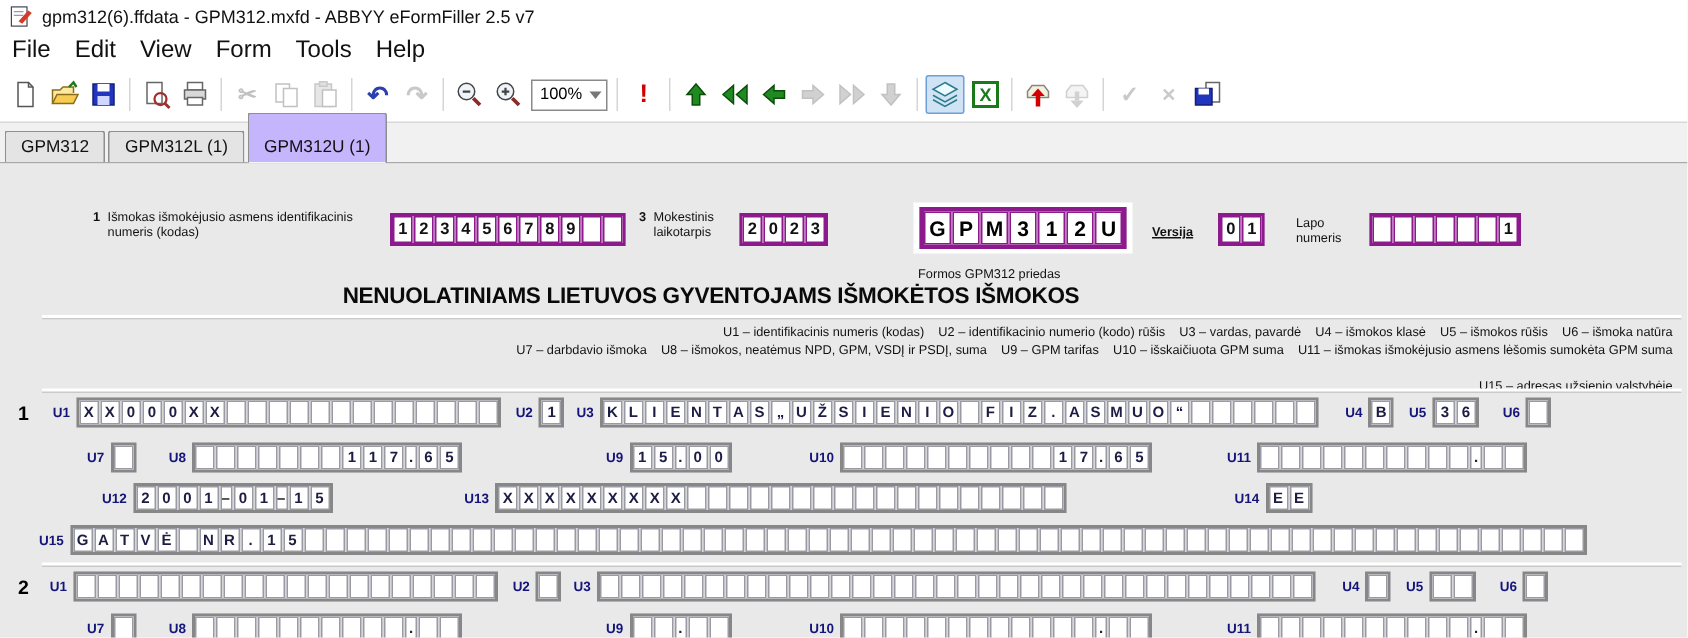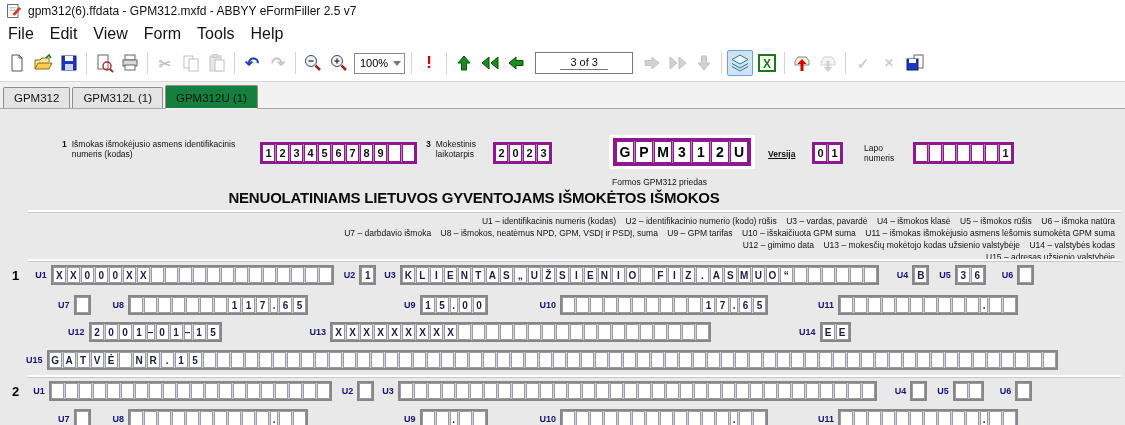--- a/index.html
+++ b/index.html
@@ -17,21 +17,21 @@
   .excl{color:#d40000;font-size:17px;font-weight:900;}
   .zoombox{display:inline-flex;align-items:center;border:1px solid #8a8a8a;background:#fff;height:19px;
     padding:0 3px 0 5px;font-size:11px;gap:5px;margin:0 2px;}
   .zoombox .dd{width:0;height:0;border-left:4px solid transparent;border-right:4px solid transparent;border-top:5px solid #777;}
   .pagebox{width:96px;height:20px;border:1px solid #7a7a7a;background:#fff;display:flex;align-items:center;justify-content:center;margin:0 6px;}
   .pagebox span{font-size:11px;color:#111;border-bottom:1px solid #777;padding:0 10px 1px;}
   .tbtn.activebg{background:#cfe3f5;border:1px solid #6da0d8;border-radius:2px;}
   .tabs{height:26px;background:#f1f1f1;display:flex;align-items:flex-end;padding-left:3px;border-bottom:1px solid #a8a8a8;}
   .tab{font-size:11.5px;color:#111;background:#e4e4e4;border:1px solid #8f8f8f;border-bottom:none;
     border-radius:2px 2px 0 0;padding:4px 10px 4px;margin-right:2px;}
-  .tab.active{background:#15803d;padding-top:6px;margin-bottom:-1px;border-bottom:1px solid #f4f4f4;}
+  .tab.active{background:#c4b5fd;padding-top:16px;margin-bottom:-1px;border-bottom:1px solid #f4f4f4;}
   .formarea{position:relative;width:1125px;height:317px;background:#e9e9e9;}
   .hline{position:absolute;left:28px;right:4px;height:2px;background:#fff;border-bottom:1px solid #c9c9c9;}
   .hdrlabel{position:absolute;font-size:8.5px;line-height:10px;color:#111;display:flex;gap:5px;}
   .hdrlabel .n{font-weight:bold;}
   .cellrow{display:inline-flex;gap:1px;border:2px solid #878787;background:#d6d6d6;align-items:stretch;}
   .cell{box-sizing:border-box;width:13px;height:16px;border:1px solid #9a9aa5;background:#fff;
     display:inline-flex;align-items:center;justify-content:center;
     font-size:10px;font-weight:700;color:#1c1c44;font-family:"Liberation Sans",sans-serif;}
   .sep{box-sizing:border-box;width:8px;height:16px;border:1px solid #9a9aa5;background:#fff;
     display:inline-flex;align-items:center;justify-content:center;font-size:10px;font-weight:700;color:#222;}
@@ -166,23 +166,20 @@
       <svg viewBox="0 0 20 20">
         <path d="M9 4v12l-7-6z" fill="#1f8a1f" stroke="#0c4d0c"></path>
         <path d="M18 4v12l-7-6z" fill="#1f8a1f" stroke="#0c4d0c"></path>
       </svg>
     </span>
   <span class="tbtn">
       <svg viewBox="0 0 20 20">
         <path d="M3 10l7-6v3.5h7v5h-7V16z" fill="#1f8a1f" stroke="#0c4d0c"></path>
       </svg>
     </span>
-  <span class="pagebox">
-      <span>3 of 3</span>
-    </span>
   <span class="tbtn dis">
       <svg viewBox="0 0 20 20">
         <path d="M17 10l-7-6v3.5H3v5h7V16z" fill="#9a9a9a" stroke="#777"></path>
       </svg>
     </span>
   <span class="tbtn dis">
       <svg viewBox="0 0 20 20">
         <path d="M11 4v12l7-6z" fill="#9a9a9a" stroke="#777"></path>
         <path d="M2 4v12l7-6z" fill="#9a9a9a" stroke="#777"></path>
       </svg>
@@ -305,21 +302,20 @@
       <span class="cell"></span>
       <span class="cell">1</span>
     </span>
 
   <div class="formtitle" style="top:80px">NENUOLATINIAMS LIETUVOS GYVENTOJAMS IŠMOKĖTOS IŠMOKOS</div>
 
   <div class="hline" style="top:101px"></div>
 
   <div class="legend" style="top:107px">U1 – identifikacinis numeris (kodas)    U2 – identifikacinio numerio (kodo) rūšis    U3 – vardas, pavardė    U4 – išmokos klasė    U5 – išmokos rūšis    U6 – išmoka natūra</div>
   <div class="legend" style="top:119px">U7 – darbdavio išmoka    U8 – išmokos, neatėmus NPD, GPM, VSDĮ ir PSDĮ, suma    U9 – GPM tarifas    U10 – išskaičiuota GPM suma    U11 – išmokas išmokėjusio asmens lėšomis sumokėta GPM suma</div>
-  <div class="legend" style="top:131px">U12 – gimimo data    U13 – mokesčių mokėtojo kodas užsienio valstybėje    U14 – valstybės kodas</div>
   <div class="legend" style="top:143px">U15 – adresas užsienio valstybėje</div>
 
   <div class="hline" style="top:150px"></div>
 
   <div class="frow" style="top:155px">
     <span class="rownum">1</span>
     <span class="ulab" style="margin-left:16px">U1</span>
     <span class="cellrow">
         <span class="cell">X</span>
         <span class="cell">X</span>
@@ -500,21 +496,21 @@
         <span class="cell"></span>
         <span class="cell"></span>
         <span class="cell"></span>
         <span class="cell"></span>
         <span class="cell"></span>
         <span class="cell"></span>
         <span class="cell"></span>
         <span class="cell"></span>
         <span class="cell"></span>
       </span>
-    <span class="ulab" style="margin-left:88px">U14</span>
+    <span class="ulab" style="margin-left:112px">U14</span>
     <span class="cellrow">
         <span class="cell">E</span>
         <span class="cell">E</span>
       </span>
   </div>
 
   <div class="frow" style="top:240px">
     <span class="ulab" style="margin-left:26px">U15</span>
     <span class="cellrow">
         <span class="cell">G</span>

